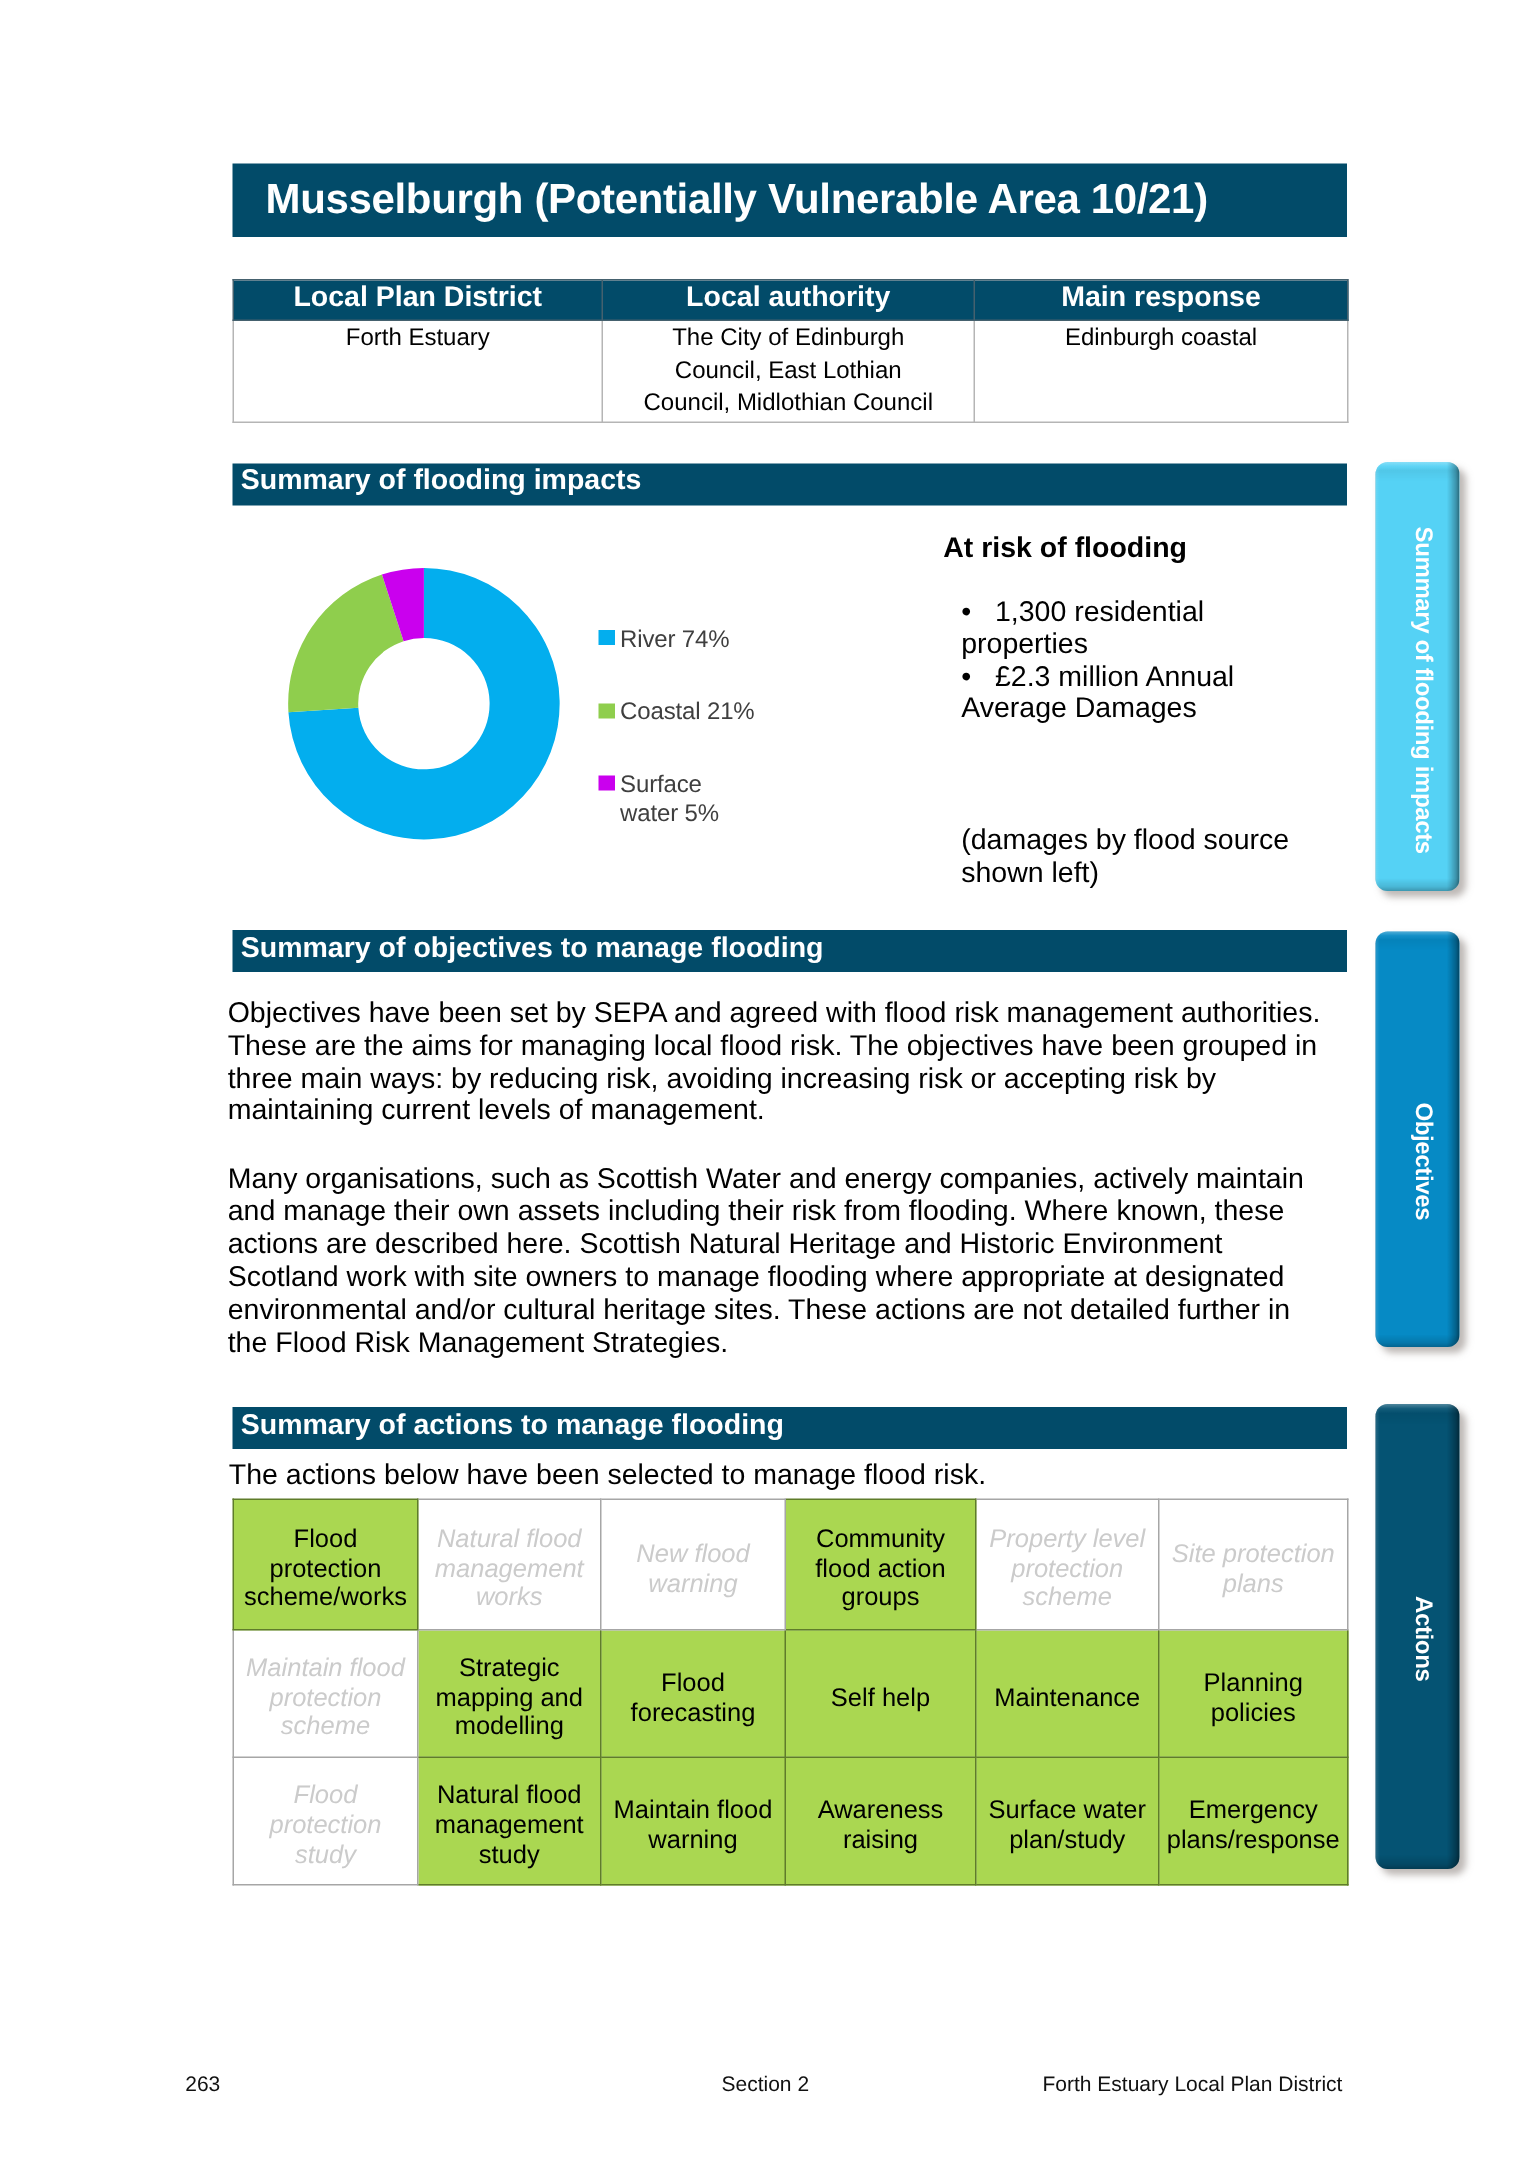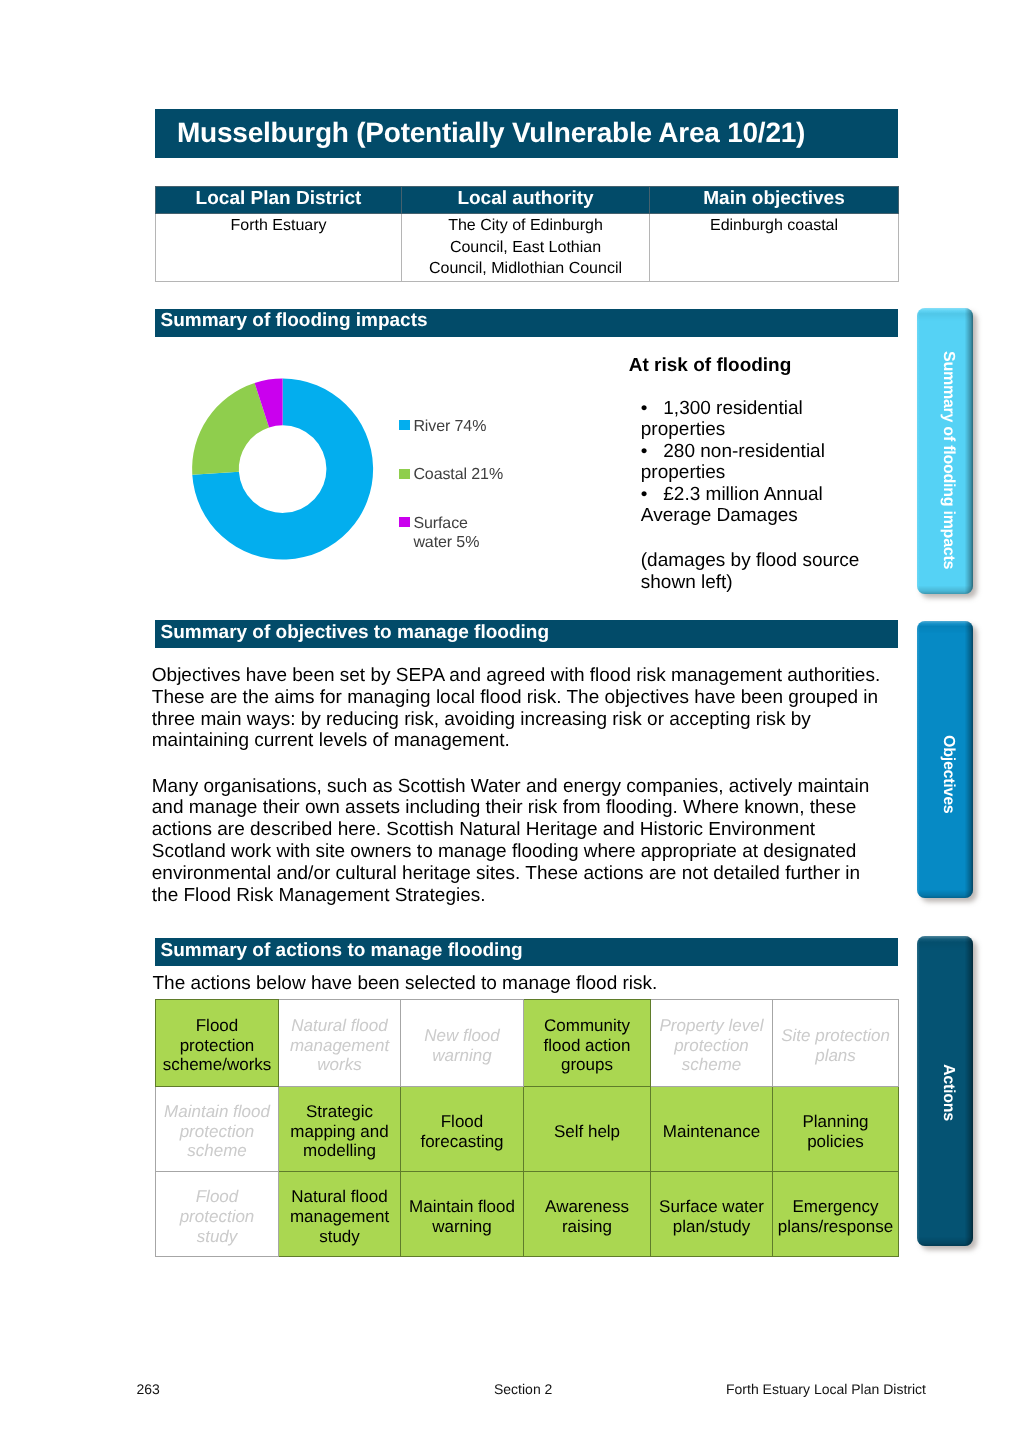--- a/index.html
+++ b/index.html
@@ -57,21 +57,21 @@
   .act-table td{font-size:17px;text-align:center;vertical-align:middle;
     line-height:19.6px;padding:0 2px;}
   .act-table td span.ct{display:block;position:relative;top:2.5px;}
   .act-table tr:nth-child(1) td{height:86.4px;}
   .act-table tr:nth-child(2) td{height:83.6px;}
   .act-table tr:nth-child(3) td{height:84.5px;}
   .act-on{background:#aad751;border:1px solid #5f7c2a;color:#000;}
   .act-off{background:#fff;border:1px solid #a6a6a6;color:#cbcbcb;font-style:italic;}
 
   
-  .footer{position:absolute;top:1381px;font-size:14px;color:#111;margin-left:13px;}
+  .footer{position:absolute;top:1381px;font-size:14px;color:#111;}
 
   
   .lg-row{position:absolute;left:398.9px;display:flex;align-items:flex-start;}
   .lg-sw{width:11px;height:10px;display:inline-block;margin-top:0;flex:0 0 auto;}
   .lg-tx{margin-left:3.5px;font-size:16px;color:#3f3f3f;letter-spacing:-0.1px;
      font-family:"Liberation Sans",sans-serif;line-height:19.6px;display:block;width:100px;
      margin-top:-3.5px;}
   .bul{display:inline-block;width:22.5px;}
   .risk-list{line-height:21.5px;}
   .para{margin:0 0 23.4px 0;}
@@ -87,21 +87,21 @@
   <table class="info-table">
     <colgroup>
         <col style="width:246px">
         <col style="width:248px">
         <col style="width:249px">
       </colgroup>
     <tbody>
         <tr>
       <th>Local Plan District</th>
       <th>Local authority</th>
-      <th>Main objectives</th>
+      <th>Main response</th>
     </tr>
     <tr>
       <td><span>Forth Estuary</span></td>
       <td><span>The City of Edinburgh</span><br><span>Council, East Lothian</span><br><span>Council, Midlothian Council</span></td>
       <td><span>Edinburgh coastal</span></td>
     </tr>
   </tbody>
     </table>
 
   <div class="sec-bar" style="top:308.9px">Summary of flooding impacts</div>
@@ -124,21 +124,20 @@
       </div>
       <div class="lg-row" style="top:517.2px">
         <span class="lg-sw" style="background:#ca00ee"></span>
         <span class="lg-tx"><span>Surface</span><br><span>water 5%</span></span>
       </div>
     </div>
 
   <div class="body-text" style="left:628.8px;top:354.5px;width:280px;font-weight:bold">At risk of flooding</div>
   <div class="body-text risk-list" style="left:640.8px;top:397.5px;width:240px">
     <div><span class="bul">•</span><span>1,300 residential properties</span></div>
-    <div><span class="bul">•</span><span>280 non-residential properties</span></div>
     <div><span class="bul">•</span><span>£2.3 million Annual Average Damages</span></div>
   </div>
   <div class="body-text" style="left:640.8px;top:550.3px;width:240px">(damages by flood source shown left)</div>
 
   <div class="sec-bar" style="top:620.3px">Summary of objectives to manage flooding</div>
   <div class="body-text" style="left:151.8px;top:665px;width:740px">
     <p class="para">Objectives have been set by SEPA and agreed with flood risk management authorities. These are the aims for managing local flood risk. The objectives have been grouped in three main ways: by reducing risk, avoiding increasing risk or accepting risk by maintaining current levels of management.</p>
     <p class="para">Many organisations, such as Scottish Water and energy companies, actively maintain and manage their own assets including their risk from flooding. Where known, these actions are described here. Scottish Natural Heritage and Historic Environment Scotland work with site owners to manage flooding where appropriate at designated environmental and/or cultural heritage sites. These actions are not detailed further in the Flood Risk Management Strategies.</p>
   </div>
 
@@ -225,14 +224,14 @@
       <div class="tab" style="top:620.7px;height:277.5px;--c:#068ac5">
         <span style="top:15px">Objectives</span>
       </div>
       <div class="tab" style="top:935.7px;height:310.2px;--c:#055373">
         <span style="top:2px">Actions</span>
       </div>
     </div>
 
   <div class="footer" style="left:123.5px">263</div>
   <div class="footer" style="left:481px">Section 2</div>
-  <div class="footer" style="left:713px">Forth Estuary Local Plan District</div>
+  <div class="footer" style="left:695px">Forth Estuary Local Plan District</div>
 </div>
 
 </body></html>

